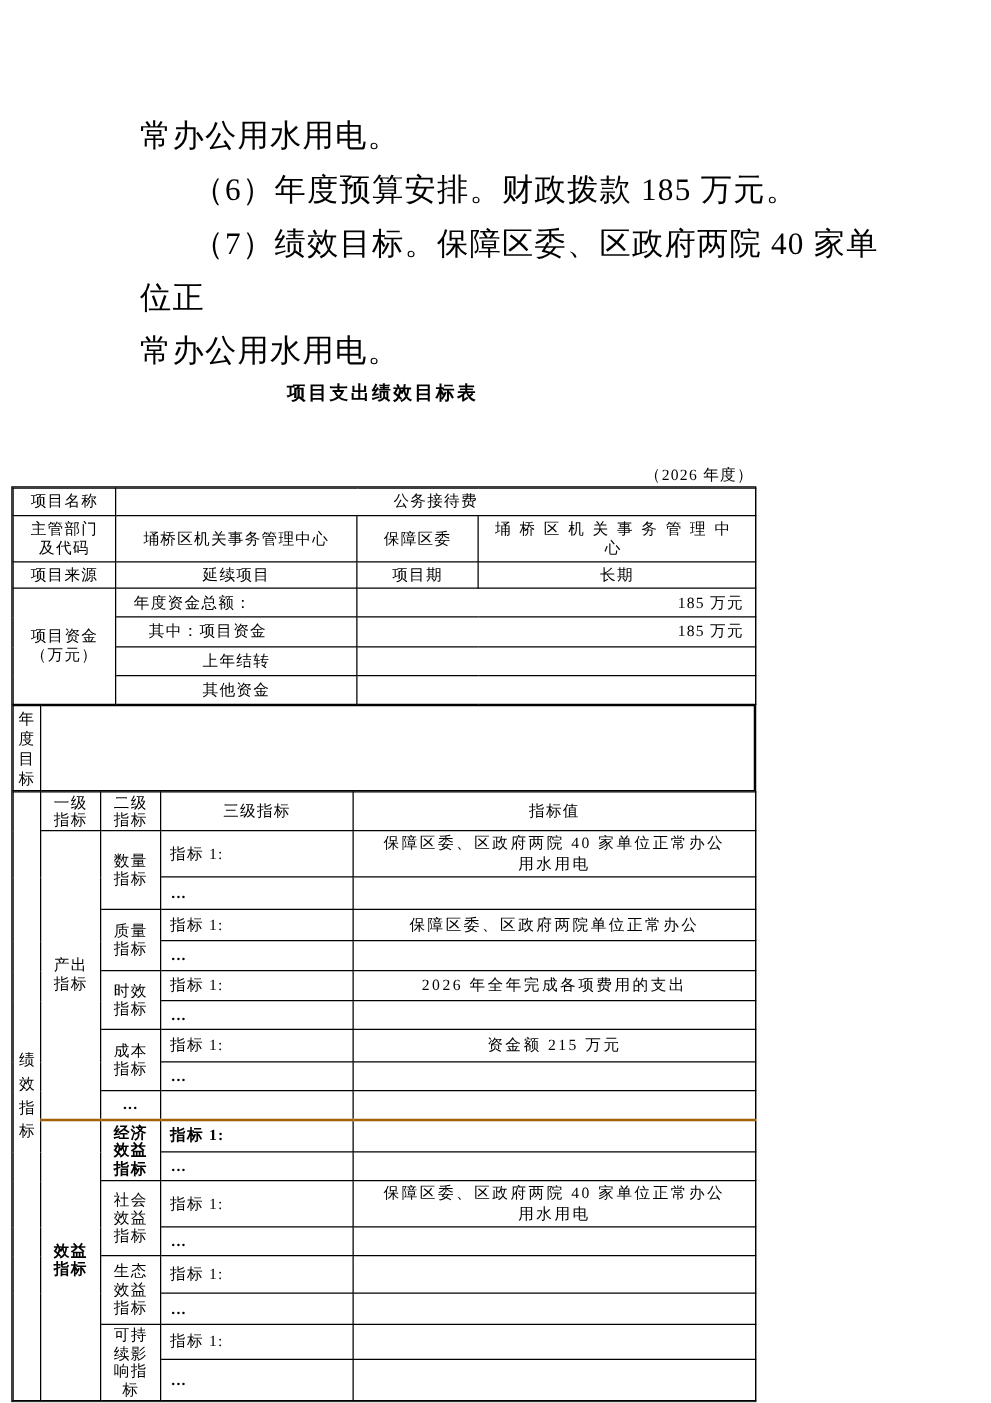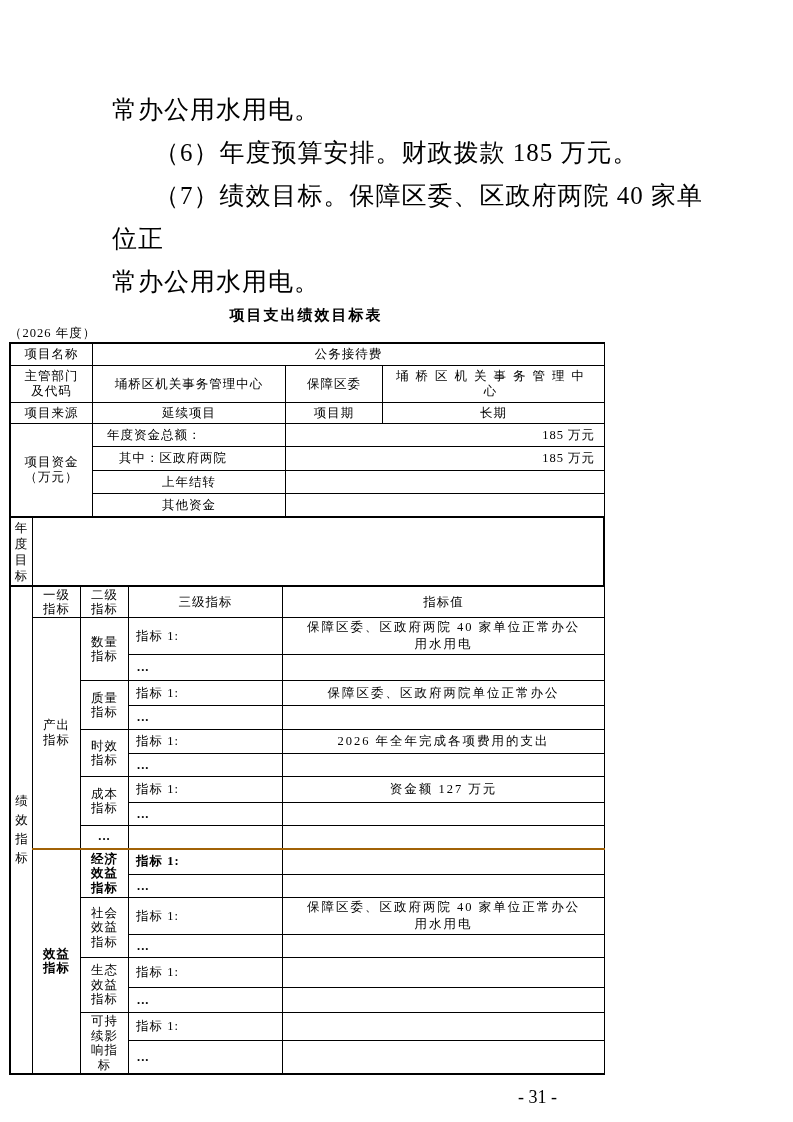--- a/index.html
+++ b/index.html
@@ -9,21 +9,21 @@
     font-family:"Liberation Serif","DejaVu Serif",serif; color:#000;
   }
   .text-block { margin-left:112px; width:606px; }
   .para { margin:0; font-size:25px; line-height:43px; letter-spacing:1px; }
   .para.indent { text-indent:42px; }
   .tbl-title {
     margin:0; margin-left:9px; width:594px; text-align:center;
     font-family:"Liberation Sans","DejaVu Sans",sans-serif;
     font-size:15px; font-weight:bold; letter-spacing:2px; line-height:23px;
   }
-  .tbl-subtitle { margin-left:9px; width:594px; text-align:left; font-size:12.5px; line-height:15px; letter-spacing:1px; }
+  .tbl-subtitle { margin-left:9px; width:594px; text-align:right; font-size:12.5px; line-height:15px; letter-spacing:1px;margin-top:47px; }
   .doc-table { width:594px; margin-left:9px; margin-top:1px; border:1px solid #000; }
   table { border-collapse:collapse; table-layout:fixed; width:594px; }
   td {
     border:1px solid #000; font-size:12.5px; line-height:15px; letter-spacing:1px;
     text-align:center; vertical-align:middle; padding:1px 2px; overflow:hidden;
   }
   .pre   { white-space:pre-line; }
   .spread{ letter-spacing:7px; }
   .tl    { text-align:left; padding-left:7px; }
   .vr    { text-align:right; padding-right:9px; }
@@ -82,21 +82,21 @@
         <td>项目期</td>
         <td>长期</td>
       </tr>
       <tr style="height:23px">
         <td rowspan="4" class="pre">项目资金
 （万元）</td>
         <td class="fn1">年度资金总额：</td>
         <td colspan="2" class="vr">185 万元</td>
       </tr>
       <tr style="height:24px">
-        <td class="fn2">其中：区政府两院</td>
+        <td class="fn2">其中：项目资金</td>
         <td colspan="2" class="vr">185 万元</td>
       </tr>
       <tr style="height:23px">
         <td>上年结转</td>
         <td colspan="2" class="vr"></td>
       </tr>
       <tr style="height:23px">
         <td>其他资金</td>
         <td colspan="2" class="vr"></td>
       </tr>
@@ -174,21 +174,21 @@
       </tr>
       <tr style="height:23px">
         <td class="dots">...</td>
         <td></td>
       </tr>
 
       <tr style="height:26px">
         <td rowspan="2" class="sub">成本
 指标</td>
         <td class="tl">指标 1:</td>
-        <td class="ind-val">资金额 127 万元</td>
+        <td class="ind-val">资金额 215 万元</td>
       </tr>
       <tr style="height:23px">
         <td class="dots">...</td>
         <td></td>
       </tr>
 
       <tr style="height:23px">
         <td class="dots-c">...</td>
         <td></td>
         <td></td>

